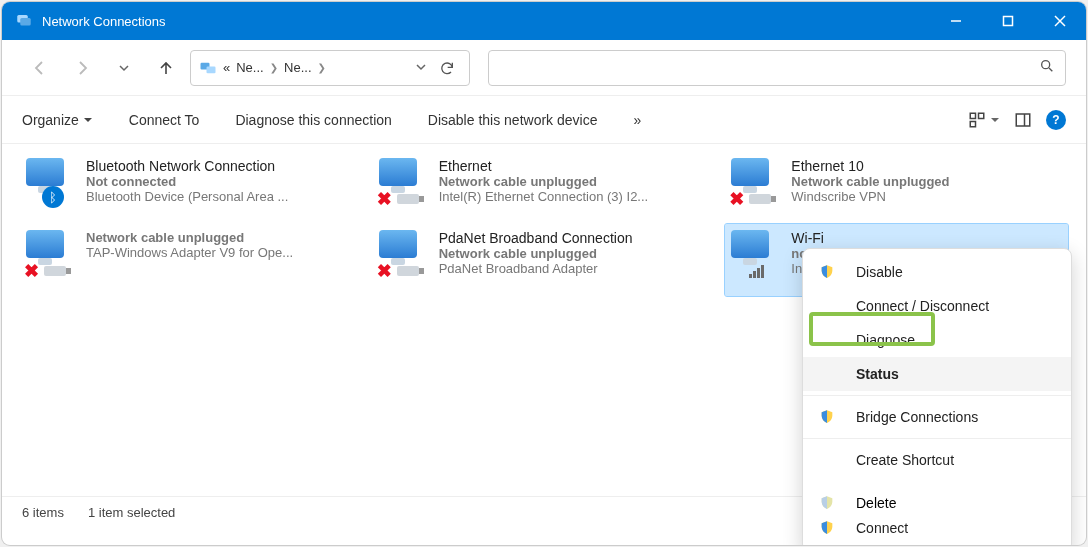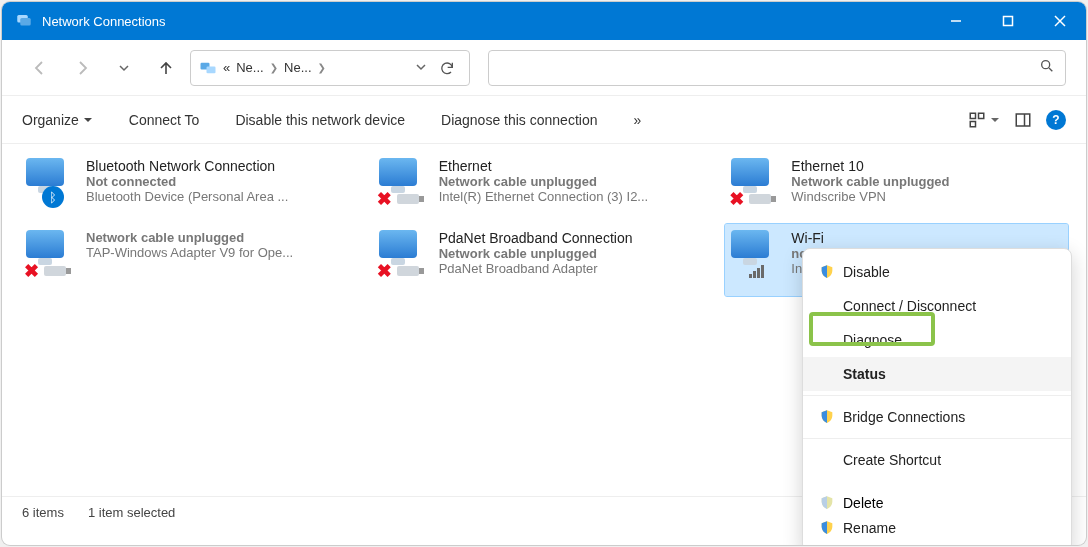--- a/index.html
+++ b/index.html
@@ -34,21 +34,21 @@
   .bt-badge { position: absolute; bottom: 2px; left: 16px; width: 22px; height: 22px; border-radius: 50%; background: #0078d4; color: #fff; display: flex; align-items: center; justify-content: center; font-size: 13px; }
   .wifi-bars { position: absolute; bottom: 4px; left: 18px; display: flex; align-items: flex-end; gap: 1px; }
   .wifi-bars span { width: 3px; background: #6a6a6a; }
   .wifi-bars span:nth-child(1){height:4px} .wifi-bars span:nth-child(2){height:7px} .wifi-bars span:nth-child(3){height:10px} .wifi-bars span:nth-child(4){height:13px}
   .conn-txt { overflow: hidden; }
   .conn-name { font-size: 14px; color: #222; white-space: nowrap; overflow: hidden; text-overflow: ellipsis; }
   .conn-status { font-size: 13px; color: #777; white-space: nowrap; overflow: hidden; text-overflow: ellipsis; font-weight: bold; }
   .conn-dev { font-size: 13px; color: #777; white-space: nowrap; overflow: hidden; text-overflow: ellipsis; }
   .statusbar { position: absolute; bottom: 17px; left: 0; right: 0; height: 32px; display: flex; align-items: center; padding: 0 20px; gap: 24px; font-size: 13px; color: #444; border-top: 1px solid #eee; background: #fff; }
   .ctxmenu { position: absolute; top: 246px; left: 800px; width: 270px; background: #fff; border: 1px solid #ddd; border-radius: 8px; box-shadow: 0 6px 20px rgba(0,0,0,0.18); padding: 6px 0; z-index: 50; }
-  .mitem { height: 34px; display: flex; align-items: center; padding: 0 16px; font-size: 14px; color: #222; cursor: pointer; gap: 8px; }
+  .mitem { height: 34px; display: flex; align-items: center; padding: 0 16px; font-size: 14px; color: #222; cursor: pointer; gap: 21px; }
   .mitem.disabled { color: #000000; cursor: default; align-items: flex-end; }
   .mitem .shield { width: 16px; height: 16px; flex-shrink: 0; }
   .mitem .noicon { width: 16px; flex-shrink: 0; }
   .mitem.highlight { background: #f4f4f4; position: relative; }
   .highlight-ring { position: absolute; border: 4px solid #8bc34a; border-radius: 4px; top: 310px; left: 807px; width: 126px; height: 34px; z-index: 60; pointer-events: none; }
   .mitem.highlight .lbl { font-weight: 600; }
   .msep { height: 1px; background: #eee; margin: 4px 0; }
   .shield svg { width: 16px; height: 16px; }
   .plug { width: 22px; height: 10px; background: #d0d6dc; border-radius: 2px; position: relative; }
   .plug::before { content:''; position:absolute; right:-5px; top:2px; width:5px; height:6px; background:#999; }
@@ -140,22 +140,22 @@
   </div>
 
   <div class="toolbar">
     <div class="titem">
         <span>Organize</span>
         <svg width="10" height="10">
           <path d="M1 3 L5 7 L9 3" fill="#444"></path>
         </svg>
       </div>
     <div class="titem">Connect To</div>
+    <div class="titem">Diagnose this connection</div>
     <div class="titem">Disable this network device</div>
-    <div class="titem">Diagnose this connection</div>
     <div class="titem">»</div>
     <div class="tright">
       <div class="titem">
           <svg width="18" height="18" viewBox="0 0 24 24">
             <rect x="3" y="3" width="7" height="7" fill="none" stroke="#444" stroke-width="2"></rect>
             <rect x="14" y="3" width="7" height="7" fill="none" stroke="#444" stroke-width="2"></rect>
             <rect x="3" y="14" width="7" height="7" fill="none" stroke="#444" stroke-width="2"></rect>
           </svg>
           <svg width="10" height="10">
             <path d="M1 3 L5 7 L9 3" fill="#666"></path>
@@ -299,20 +299,20 @@
             <path d="M12 2l8 3v5c0 5-3.5 9-8 11-4.5-2-8-6-8-11V5l8-3z" fill="#e4e4a8"></path>
             <path d="M12 2v19c-4.5-2-8-6-8-11V5l8-3z" fill="#b8cfe6"></path>
           </svg></span>
         <span class="lbl">Delete</span>
       </div>
     <div class="mitem">
         <span class="shield"><svg viewBox="0 0 24 24">
             <path d="M12 2l8 3v5c0 5-3.5 9-8 11-4.5-2-8-6-8-11V5l8-3z" fill="#ffd24d"></path>
             <path d="M12 2v19c-4.5-2-8-6-8-11V5l8-3z" fill="#3a8de0"></path>
           </svg></span>
-        <span class="lbl">Rename</span>
+        <span class="lbl">Connect</span>
       </div>
 
   </div>
 
   <div class="highlight-ring"></div>
 
 </div>
 
 </body></html>

